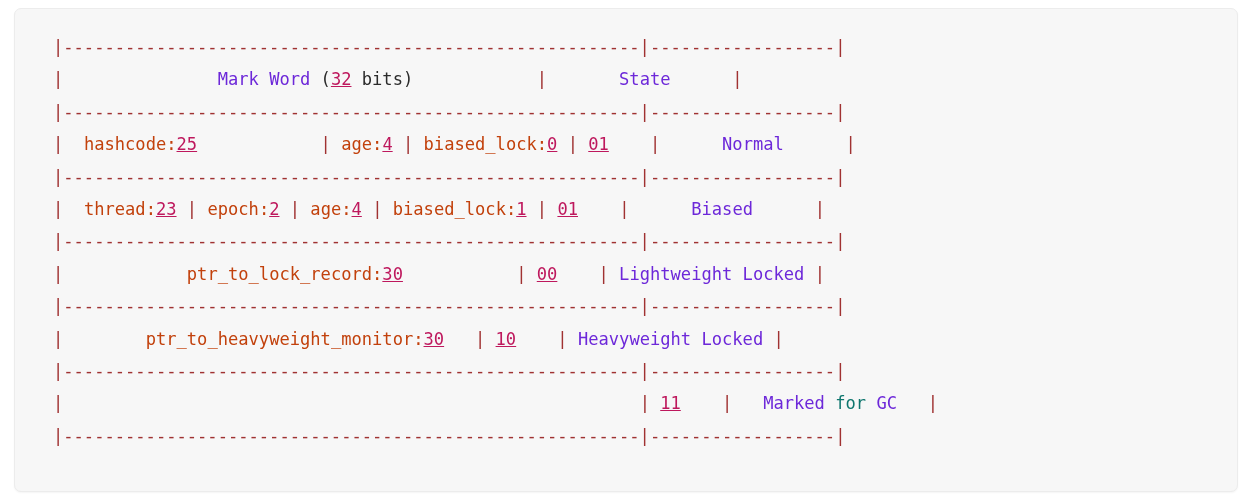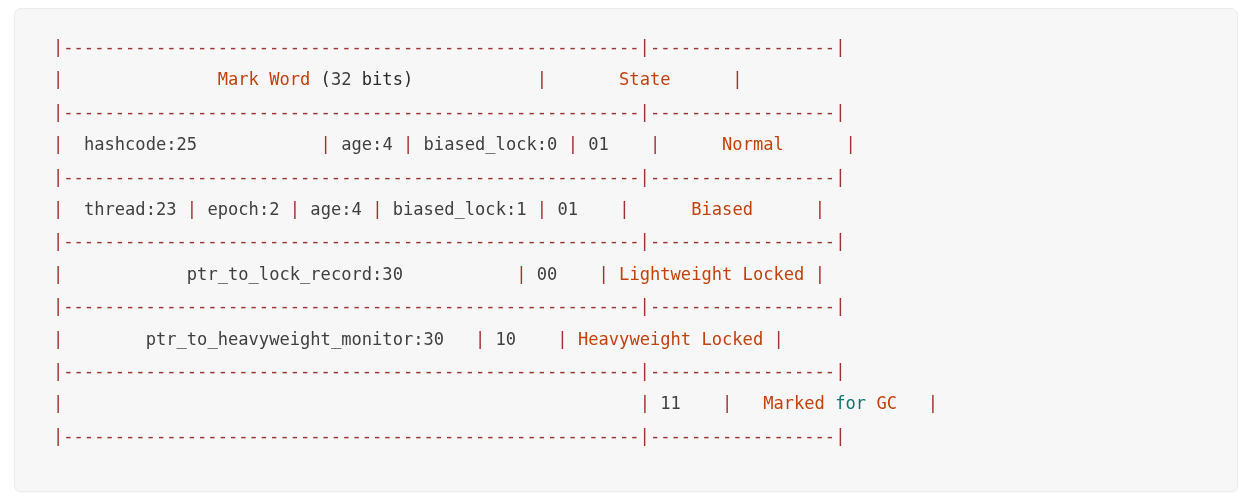--- a/index.html
+++ b/index.html
@@ -48,23 +48,23 @@
     white-space: pre;
     tab-size: 4;
     color: #2b2b2b;
     font-variant-ligatures: none;
   }
 
   pre#code-body .ln { display: block; height: 32.4px; }
 
   
   .t-punct  { color: #a03232; }   
-  .t-ident  { color: #404040; }   
-  .t-num    { color: #404040; }   
-  .t-str    { color: #c2410c; margin-top: 21px; }   
+  .t-ident  { color: #c2410c; }   
+  .t-num    { color: #be185d; text-decoration: underline; }   
+  .t-str    { color: #6d28d9; margin-top: 21px; }   
   .t-kw     { color: #0f766e; }   
   .t-plain  { color: #2b2b2b; }   
 </style>
 </head>
 <body>
 
 <div id="code-panel">
   <div id="code-scroll">
     <pre id="code-body"><span class="ln"><span class="t-punct">|--------------------------------------------------------|------------------|</span></span><span class="ln"><span class="t-punct">|</span><span class="t-plain">               </span><span class="t-str">Mark Word</span><span class="t-plain"> (</span><span class="t-num">32</span><span class="t-plain"> bits)</span><span class="t-plain">            </span><span class="t-punct">|</span><span class="t-plain">       </span><span class="t-str">State</span><span class="t-plain">      </span><span class="t-punct">|</span></span><span class="ln"><span class="t-punct">|--------------------------------------------------------|------------------|</span></span><span class="ln"><span class="t-punct">|</span><span class="t-plain">  </span><span class="t-ident">hashcode:</span><span class="t-num">25</span><span class="t-plain">            </span><span class="t-punct">|</span><span class="t-plain"> </span><span class="t-ident">age:</span><span class="t-num">4</span><span class="t-plain"> </span><span class="t-punct">|</span><span class="t-plain"> </span><span class="t-ident">biased_lock:</span><span class="t-num">0</span><span class="t-plain"> </span><span class="t-punct">|</span><span class="t-plain"> </span><span class="t-num">01</span><span class="t-plain">    </span><span class="t-punct">|</span><span class="t-plain">      </span><span class="t-str">Normal</span><span class="t-plain">      </span><span class="t-punct">|</span></span><span class="ln"><span class="t-punct">|--------------------------------------------------------|------------------|</span></span><span class="ln"><span class="t-punct">|</span><span class="t-plain">  </span><span class="t-ident">thread:</span><span class="t-num">23</span><span class="t-plain"> </span><span class="t-punct">|</span><span class="t-plain"> </span><span class="t-ident">epoch:</span><span class="t-num">2</span><span class="t-plain"> </span><span class="t-punct">|</span><span class="t-plain"> </span><span class="t-ident">age:</span><span class="t-num">4</span><span class="t-plain"> </span><span class="t-punct">|</span><span class="t-plain"> </span><span class="t-ident">biased_lock:</span><span class="t-num">1</span><span class="t-plain"> </span><span class="t-punct">|</span><span class="t-plain"> </span><span class="t-num">01</span><span class="t-plain">    </span><span class="t-punct">|</span><span class="t-plain">      </span><span class="t-str">Biased</span><span class="t-plain">      </span><span class="t-punct">|</span></span><span class="ln"><span class="t-punct">|--------------------------------------------------------|------------------|</span></span><span class="ln"><span class="t-punct">|</span><span class="t-plain">            </span><span class="t-ident">ptr_to_lock_record:</span><span class="t-num">30</span><span class="t-plain">           </span><span class="t-punct">|</span><span class="t-plain"> </span><span class="t-num">00</span><span class="t-plain">    </span><span class="t-punct">|</span><span class="t-plain"> </span><span class="t-str">Lightweight Locked</span><span class="t-plain"> </span><span class="t-punct">|</span></span><span class="ln"><span class="t-punct">|--------------------------------------------------------|------------------|</span></span><span class="ln"><span class="t-punct">|</span><span class="t-plain">        </span><span class="t-ident">ptr_to_heavyweight_monitor:</span><span class="t-num">30</span><span class="t-plain">   </span><span class="t-punct">|</span><span class="t-plain"> </span><span class="t-num">10</span><span class="t-plain">    </span><span class="t-punct">|</span><span class="t-plain"> </span><span class="t-str">Heavyweight Locked</span><span class="t-plain"> </span><span class="t-punct">|</span></span><span class="ln"><span class="t-punct">|--------------------------------------------------------|------------------|</span></span><span class="ln"><span class="t-punct">|</span><span class="t-plain">                                                        </span><span class="t-punct">|</span><span class="t-plain"> </span><span class="t-num">11</span><span class="t-plain">    </span><span class="t-punct">|</span><span class="t-plain">   </span><span class="t-str">Marked</span><span class="t-plain"> </span><span class="t-kw">for</span><span class="t-plain"> </span><span class="t-str">GC</span><span class="t-plain">   </span><span class="t-punct">|</span></span><span class="ln"><span class="t-punct">|--------------------------------------------------------|------------------|</span></span></pre>
   </div>

